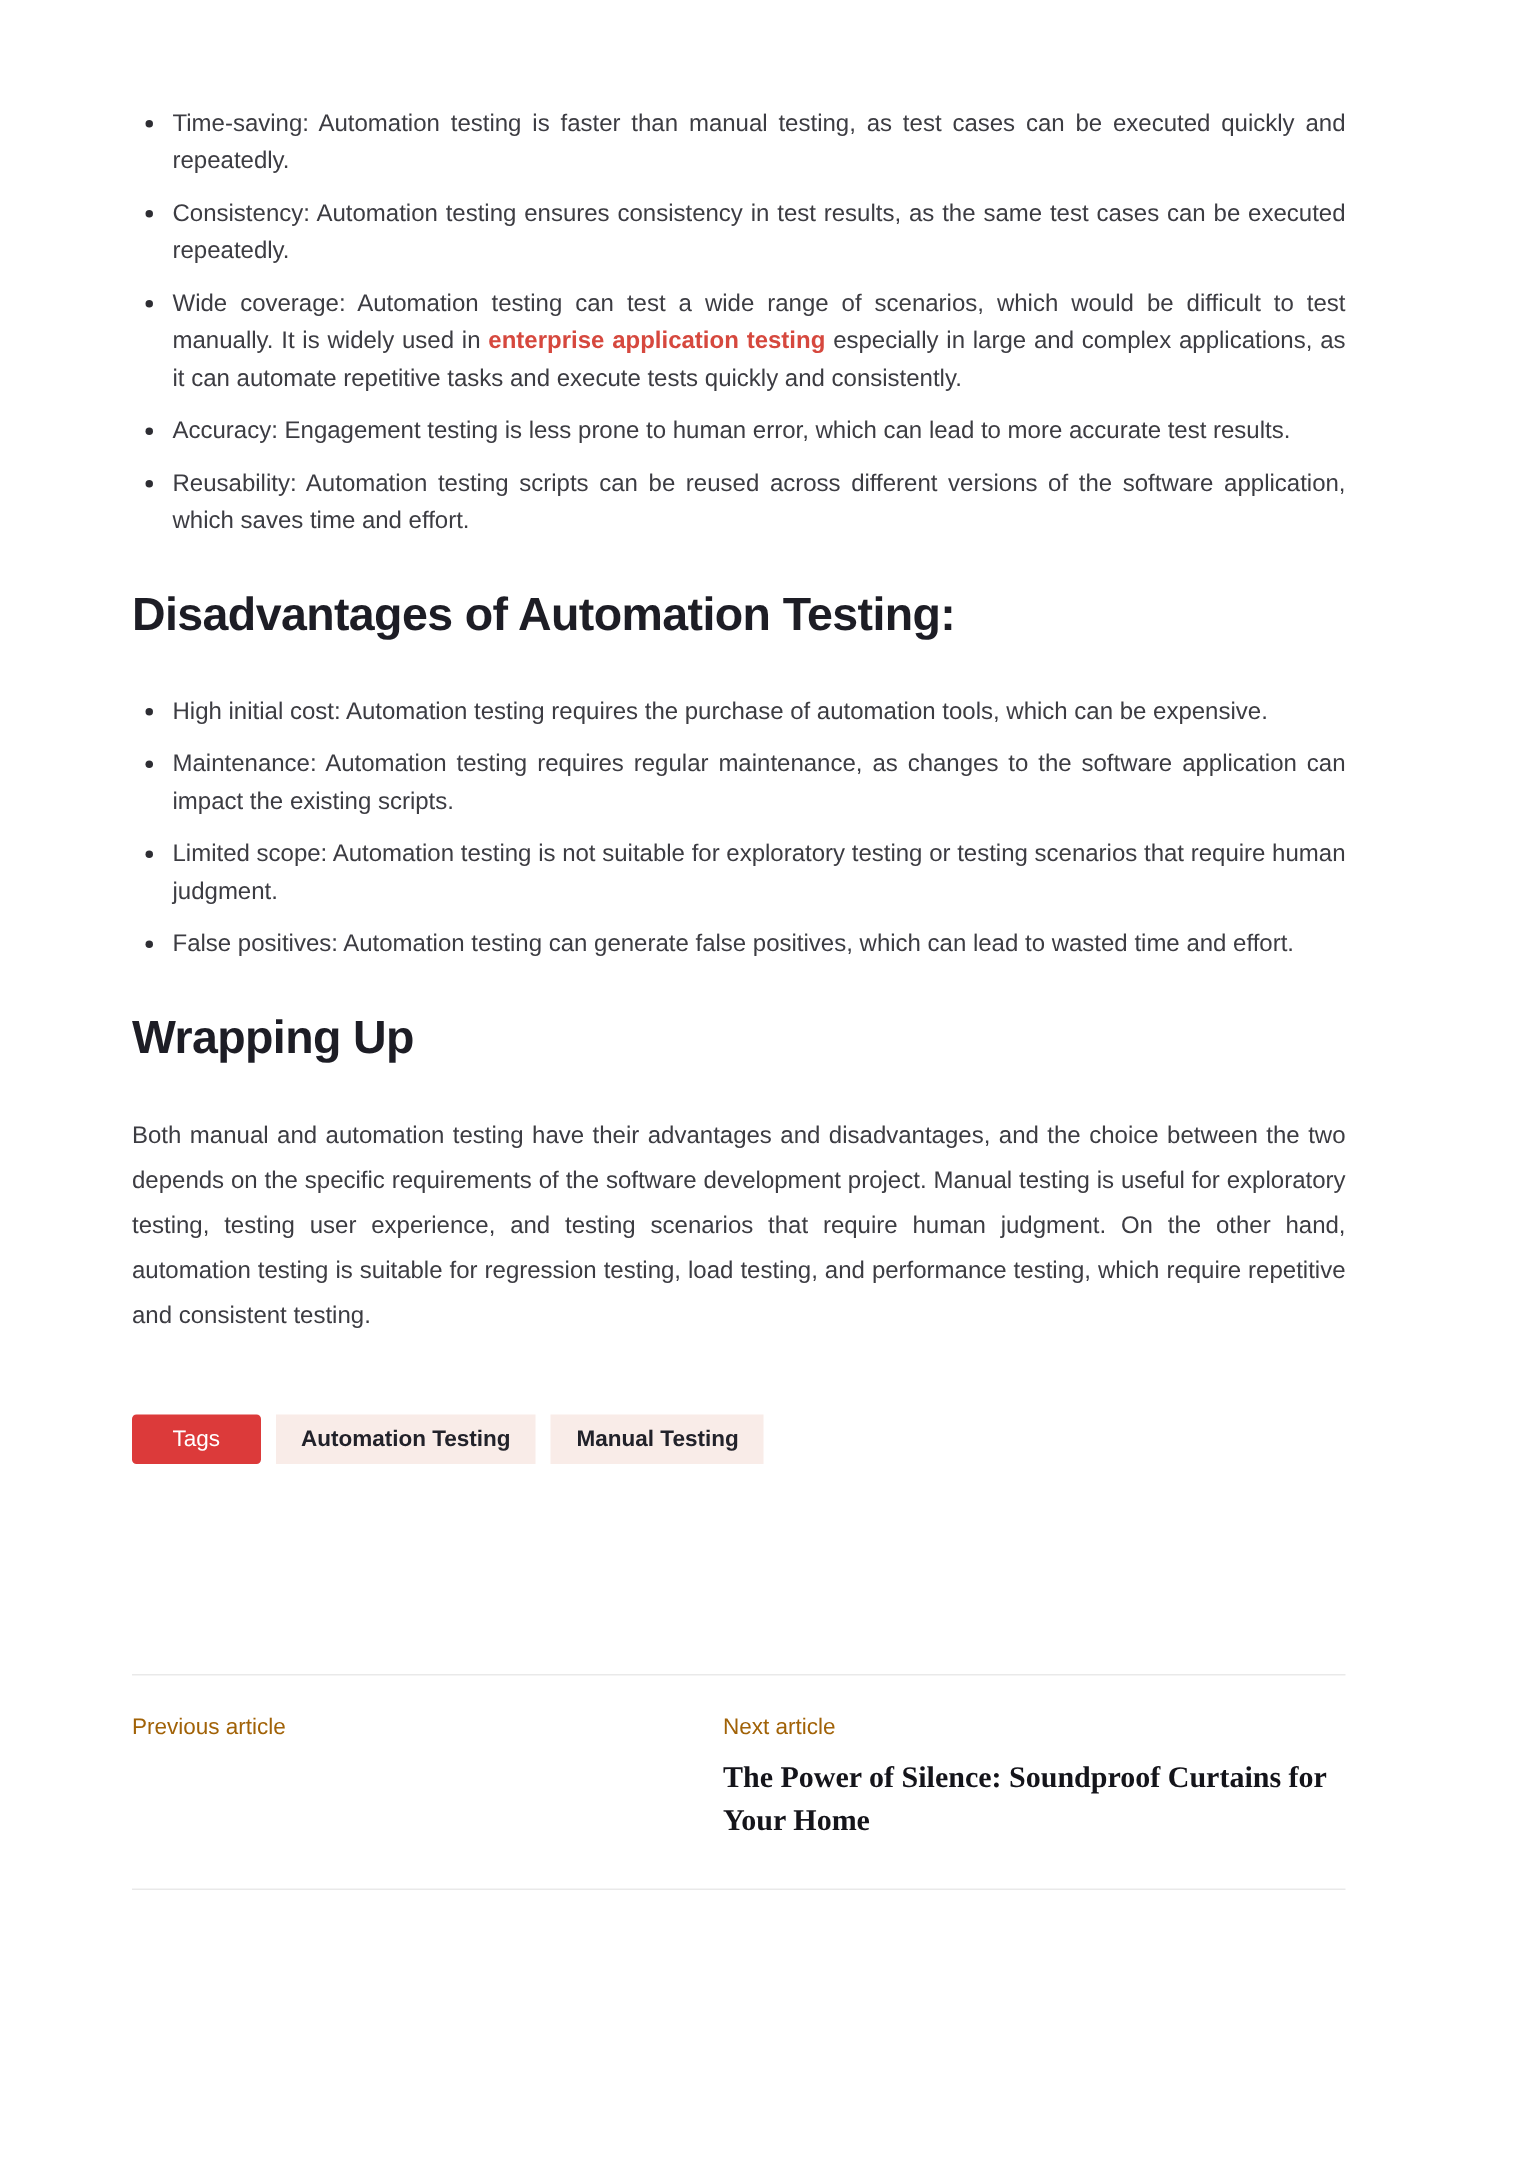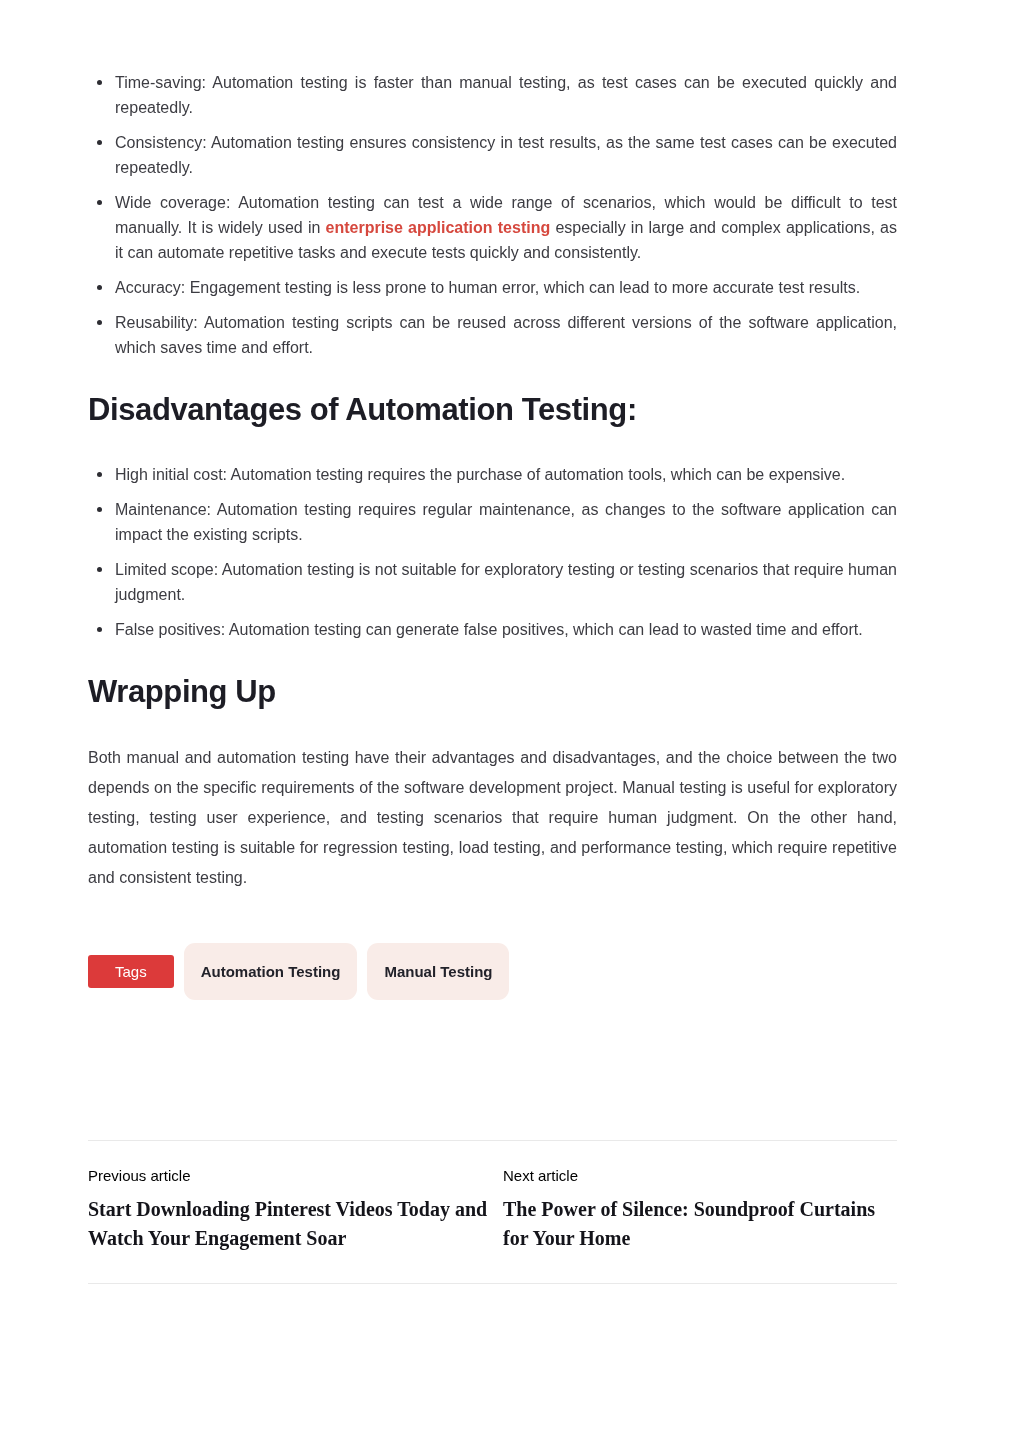--- a/index.html
+++ b/index.html
@@ -68,40 +68,40 @@
     font-size: 15px;
     padding: 8px 27px;
     border-radius: 3px;
     line-height: 17px;
   }
   .tag-chip {
     background: #f9ece8;
     color: #22222a;
     font-size: 15px;
     font-weight: 700;
-    padding: 20px 17px;
-    border-radius: 11px;
+    padding: 8px 17px;
+    border-radius: 0;
     line-height: 17px;
     cursor: pointer;
     text-decoration: none;
   }
 
   
   .post-nav {
     margin-top: 140px;
     border-top: 1px solid #e9e9e9;
     border-bottom: 1px solid #e9e9e9;
     padding: 26px 0 30px 0;
     display: flex;
     justify-content: space-between;
   }
   .nav-col { max-width: 415px; }
   .nav-col.next { text-align: left; }
   .nav-label {
-    color: #000000;
+    color: #a16207;
     font-size: 15px;
     margin: 0 0 10px 0;
     line-height: 18px;
   }
   .nav-title {
     display: block;
     font-family: "Liberation Serif", "DejaVu Serif", serif;
     font-size: 20px;
     font-weight: 700;
     color: #14141a;
@@ -156,21 +156,20 @@
 
   <div class="tags-row">
     <span class="tag-label">Tags</span>
     <a class="tag-chip">Automation Testing</a>
     <a class="tag-chip">Manual Testing</a>
   </div>
 
   <div class="post-nav">
     <div class="nav-col prev">
       <p class="nav-label">Previous article</p>
-      <a class="nav-title">Start Downloading Pinterest Videos Today and Watch Your Engagement Soar</a>
     </div>
     <div class="nav-col next">
       <p class="nav-label">Next article</p>
       <a class="nav-title">The Power of Silence: Soundproof Curtains for Your Home</a>
     </div>
   </div>
 
 </div>
 
 </body></html>

